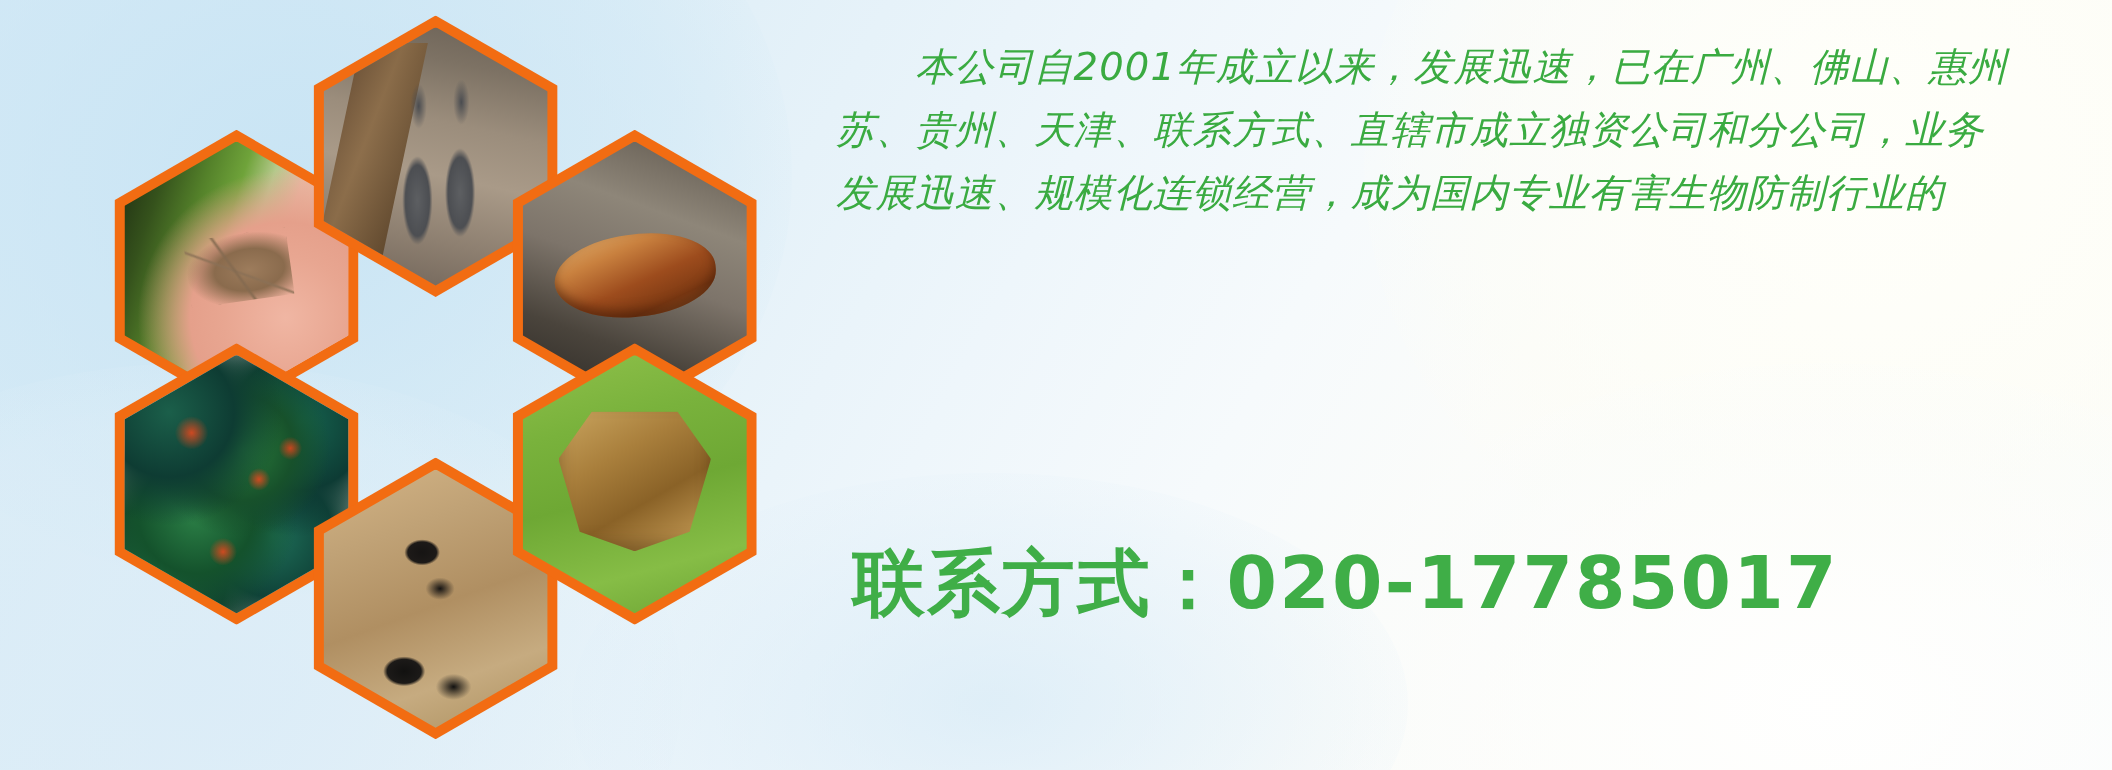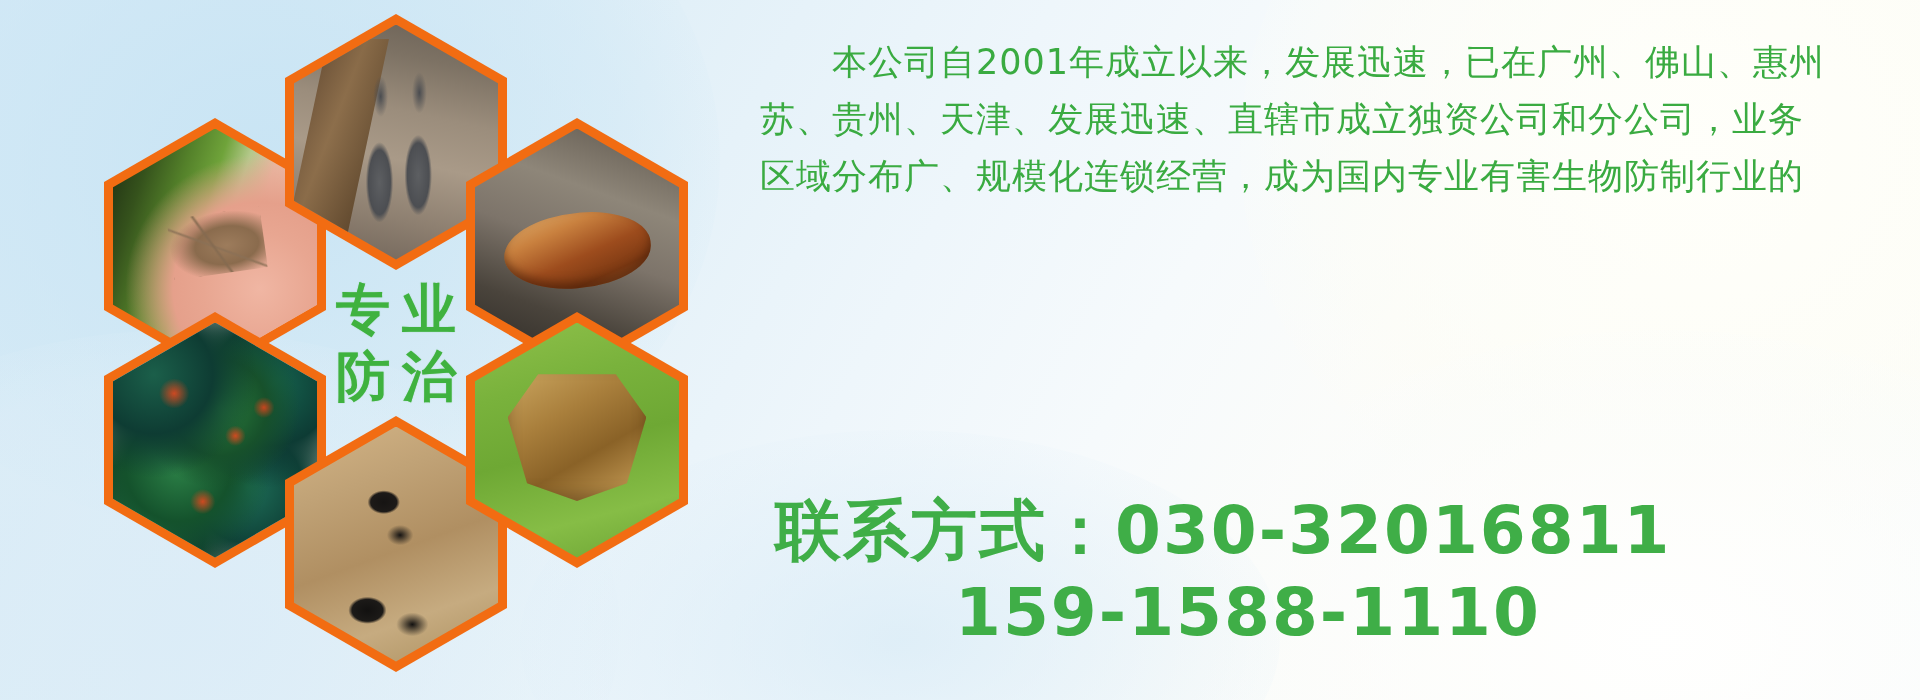--- a/index.html
+++ b/index.html
@@ -165,21 +165,21 @@
     position:absolute;left:760px;top:34px;width:1130px;
   }
   .para{
     color:#3aab41;
     font-size:35px;
     line-height:57px;
     letter-spacing:1px;
     font-weight:500;
     white-space:nowrap;
   }
-  .para .pline{display:block;}
+  .para .pline{display:block;font-style:italic;}
   .para .pline.first{text-indent:72px;}
 
   #contact{
     position:absolute;left:775px;top:490px;width:1100px;
     color:#3fae47;
     font-weight:700;
     letter-spacing:2px;
   }
   .contact-line{
     font-size:66px;line-height:82px;white-space:nowrap;
@@ -228,35 +228,28 @@
         <div class="art ant"></div>
       </div>
     </div>
 
     <div class="hex h-bug">
       <div class="inner">
         <div class="art bug"></div>
       </div>
     </div>
 
-    <div class="hex center">
-      <div class="inner">
-        <div class="center-word">专业</div>
-        <div class="center-word">防治</div>
-      </div>
-    </div>
 
   </div>
 
   <div id="copy">
     <div class="para">
       <span class="pline first">本公司自2001年成立以来，发展迅速，已在广州、佛山、惠州</span>
-      <span class="pline">苏、贵州、天津、发展迅速、直辖市成立独资公司和分公司，业务</span>
-      <span class="pline">区域分布广、规模化连锁经营，成为国内专业有害生物防制行业的</span>
+      <span class="pline">苏、贵州、天津、联系方式、直辖市成立独资公司和分公司，业务</span>
+      <span class="pline">发展迅速、规模化连锁经营，成为国内专业有害生物防制行业的</span>
     </div>
   </div>
 
   <div id="contact">
-    <div class="contact-line first">联系方式：030-32016811</div>
-    <div class="contact-line second">159-1588-1110</div>
+    <div class="contact-line first">联系方式：020-17785017</div>
   </div>
 
 </div>
 
 </body></html>

